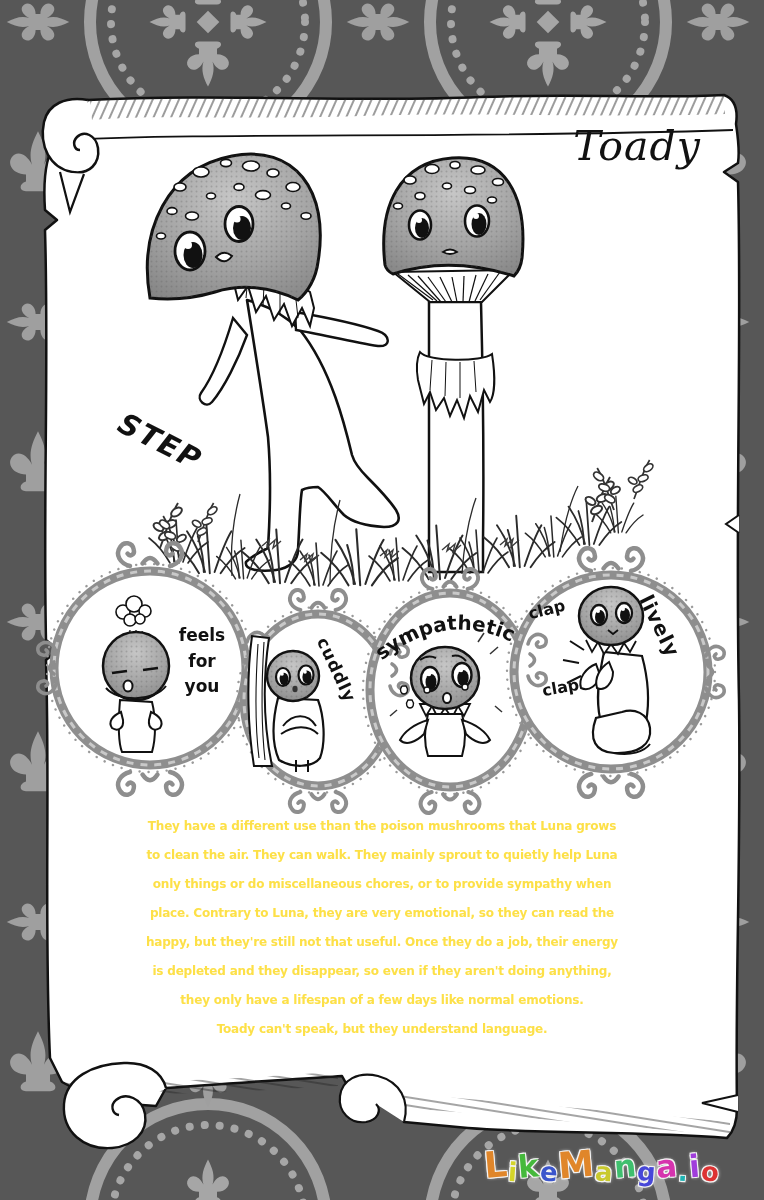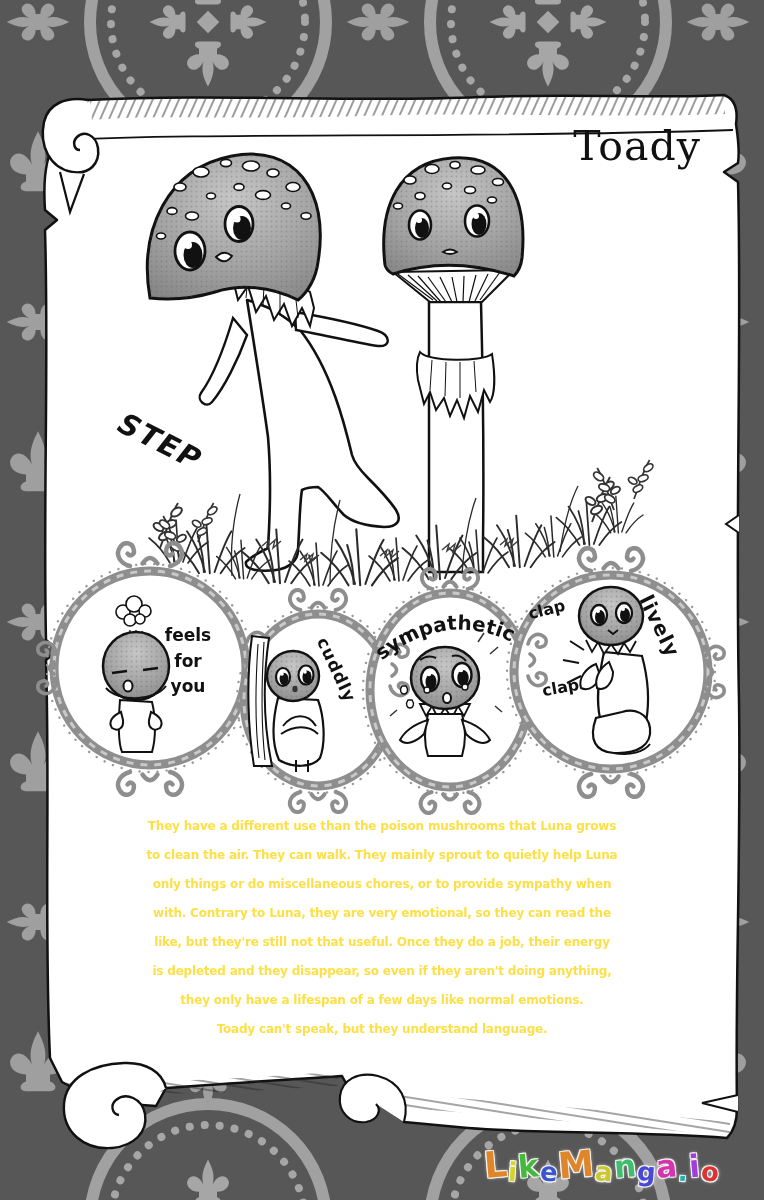--- a/index.html
+++ b/index.html
@@ -1,24 +1,24 @@
 <!DOCTYPE html>
 <html><head>
 <meta charset="utf-8">
 <style>
   html,body{margin:0;padding:0;background:#333;}
   .page{position:relative;width:764px;height:1200px;overflow:hidden;background:#575757;
         font-family:"DejaVu Sans",sans-serif;}
   .page svg.art{position:absolute;left:0;top:0;}
   .t{position:absolute;color:#111;font-weight:bold;font-family:"DejaVu Sans",sans-serif;}
   .title{font-family:"DejaVu Serif",serif;font-weight:normal;font-size:41px;letter-spacing:1px;
-         left:552px;top:122px;width:170px;text-align:center;}
+         left:552px;top:122px;width:170px;text-align:center;font-style:italic;}
   .step{left:128px;top:406px;font-size:29px;font-style:italic;letter-spacing:2px;
         transform:rotate(27deg);transform-origin:0 0;}
-  .lbl-feels{left:154px;top:623px;width:68px;font-size:17px;line-height:1.5;text-align:center;
+  .lbl-feels{left:168px;top:623px;width:68px;font-size:17px;line-height:1.5;text-align:center;
              white-space:pre-line;}
   .lbl-cuddly{left:331px;top:634px;font-size:17px;transform:rotate(65deg);transform-origin:0 0;
               letter-spacing:1px;}
   .lbl-lively{left:656px;top:591px;font-size:20px;transform:rotate(64deg);transform-origin:0 0;
               letter-spacing:1px;}
   .sfx-clap1{left:528px;top:600px;font-size:16px;transform:rotate(-14deg);}
   .sfx-clap2{left:542px;top:678px;font-size:16px;transform:rotate(-10deg);}
   .para{position:absolute;left:37px;top:812px;width:690px;text-align:center;}
   .para .line{height:29px;line-height:29px;font-size:12px;font-weight:bold;color:#fde047;
               letter-spacing:-0.2px;white-space:nowrap;}
@@ -387,22 +387,22 @@
 you</div>
 <div class="t lbl-cuddly">cuddly</div>
 <div class="t sfx-clap1">clap</div>
 <div class="t sfx-clap2">clap</div>
 <div class="t lbl-lively">lively</div>
 
 <div class="para">
   <div class="line">They have a different use than the poison mushrooms that Luna grows</div>
   <div class="line">to clean the air. They can walk. They mainly sprout to quietly help Luna</div>
   <div class="line">only things or do miscellaneous chores, or to provide sympathy when</div>
-  <div class="line">with. Contrary to Luna, they are very emotional, so they can read the</div>
-  <div class="line">like, but they're still not that useful. Once they do a job, their energy</div>
+  <div class="line">place. Contrary to Luna, they are very emotional, so they can read the</div>
+  <div class="line">happy, but they're still not that useful. Once they do a job, their energy</div>
   <div class="line">is depleted and they disappear, so even if they aren't doing anything,</div>
   <div class="line">they only have a lifespan of a few days like normal emotions.</div>
   <div class="line">Toady can't speak, but they understand language.</div>
 </div>
 
 <div class="wm"><span style="color: rgb(224, 134, 42);">L</span><span style="color: rgb(212, 212, 42);">i</span><span style="color: rgb(69, 185, 60);">k</span><span style="color: rgb(59, 85, 204);">e</span><span style="color: rgb(224, 134, 42);">M</span><span style="color: rgb(201, 201, 46);">a</span><span style="color: rgb(63, 191, 110);">n</span><span style="color: rgb(71, 71, 216);">g</span><span style="color: rgb(214, 51, 174);">a</span><span style="color: rgb(31, 179, 179);">.</span><span style="color: rgb(160, 61, 219);">i</span><span style="color: rgb(221, 51, 51);">o</span></div>
 
 </div>
 
 </body></html>

